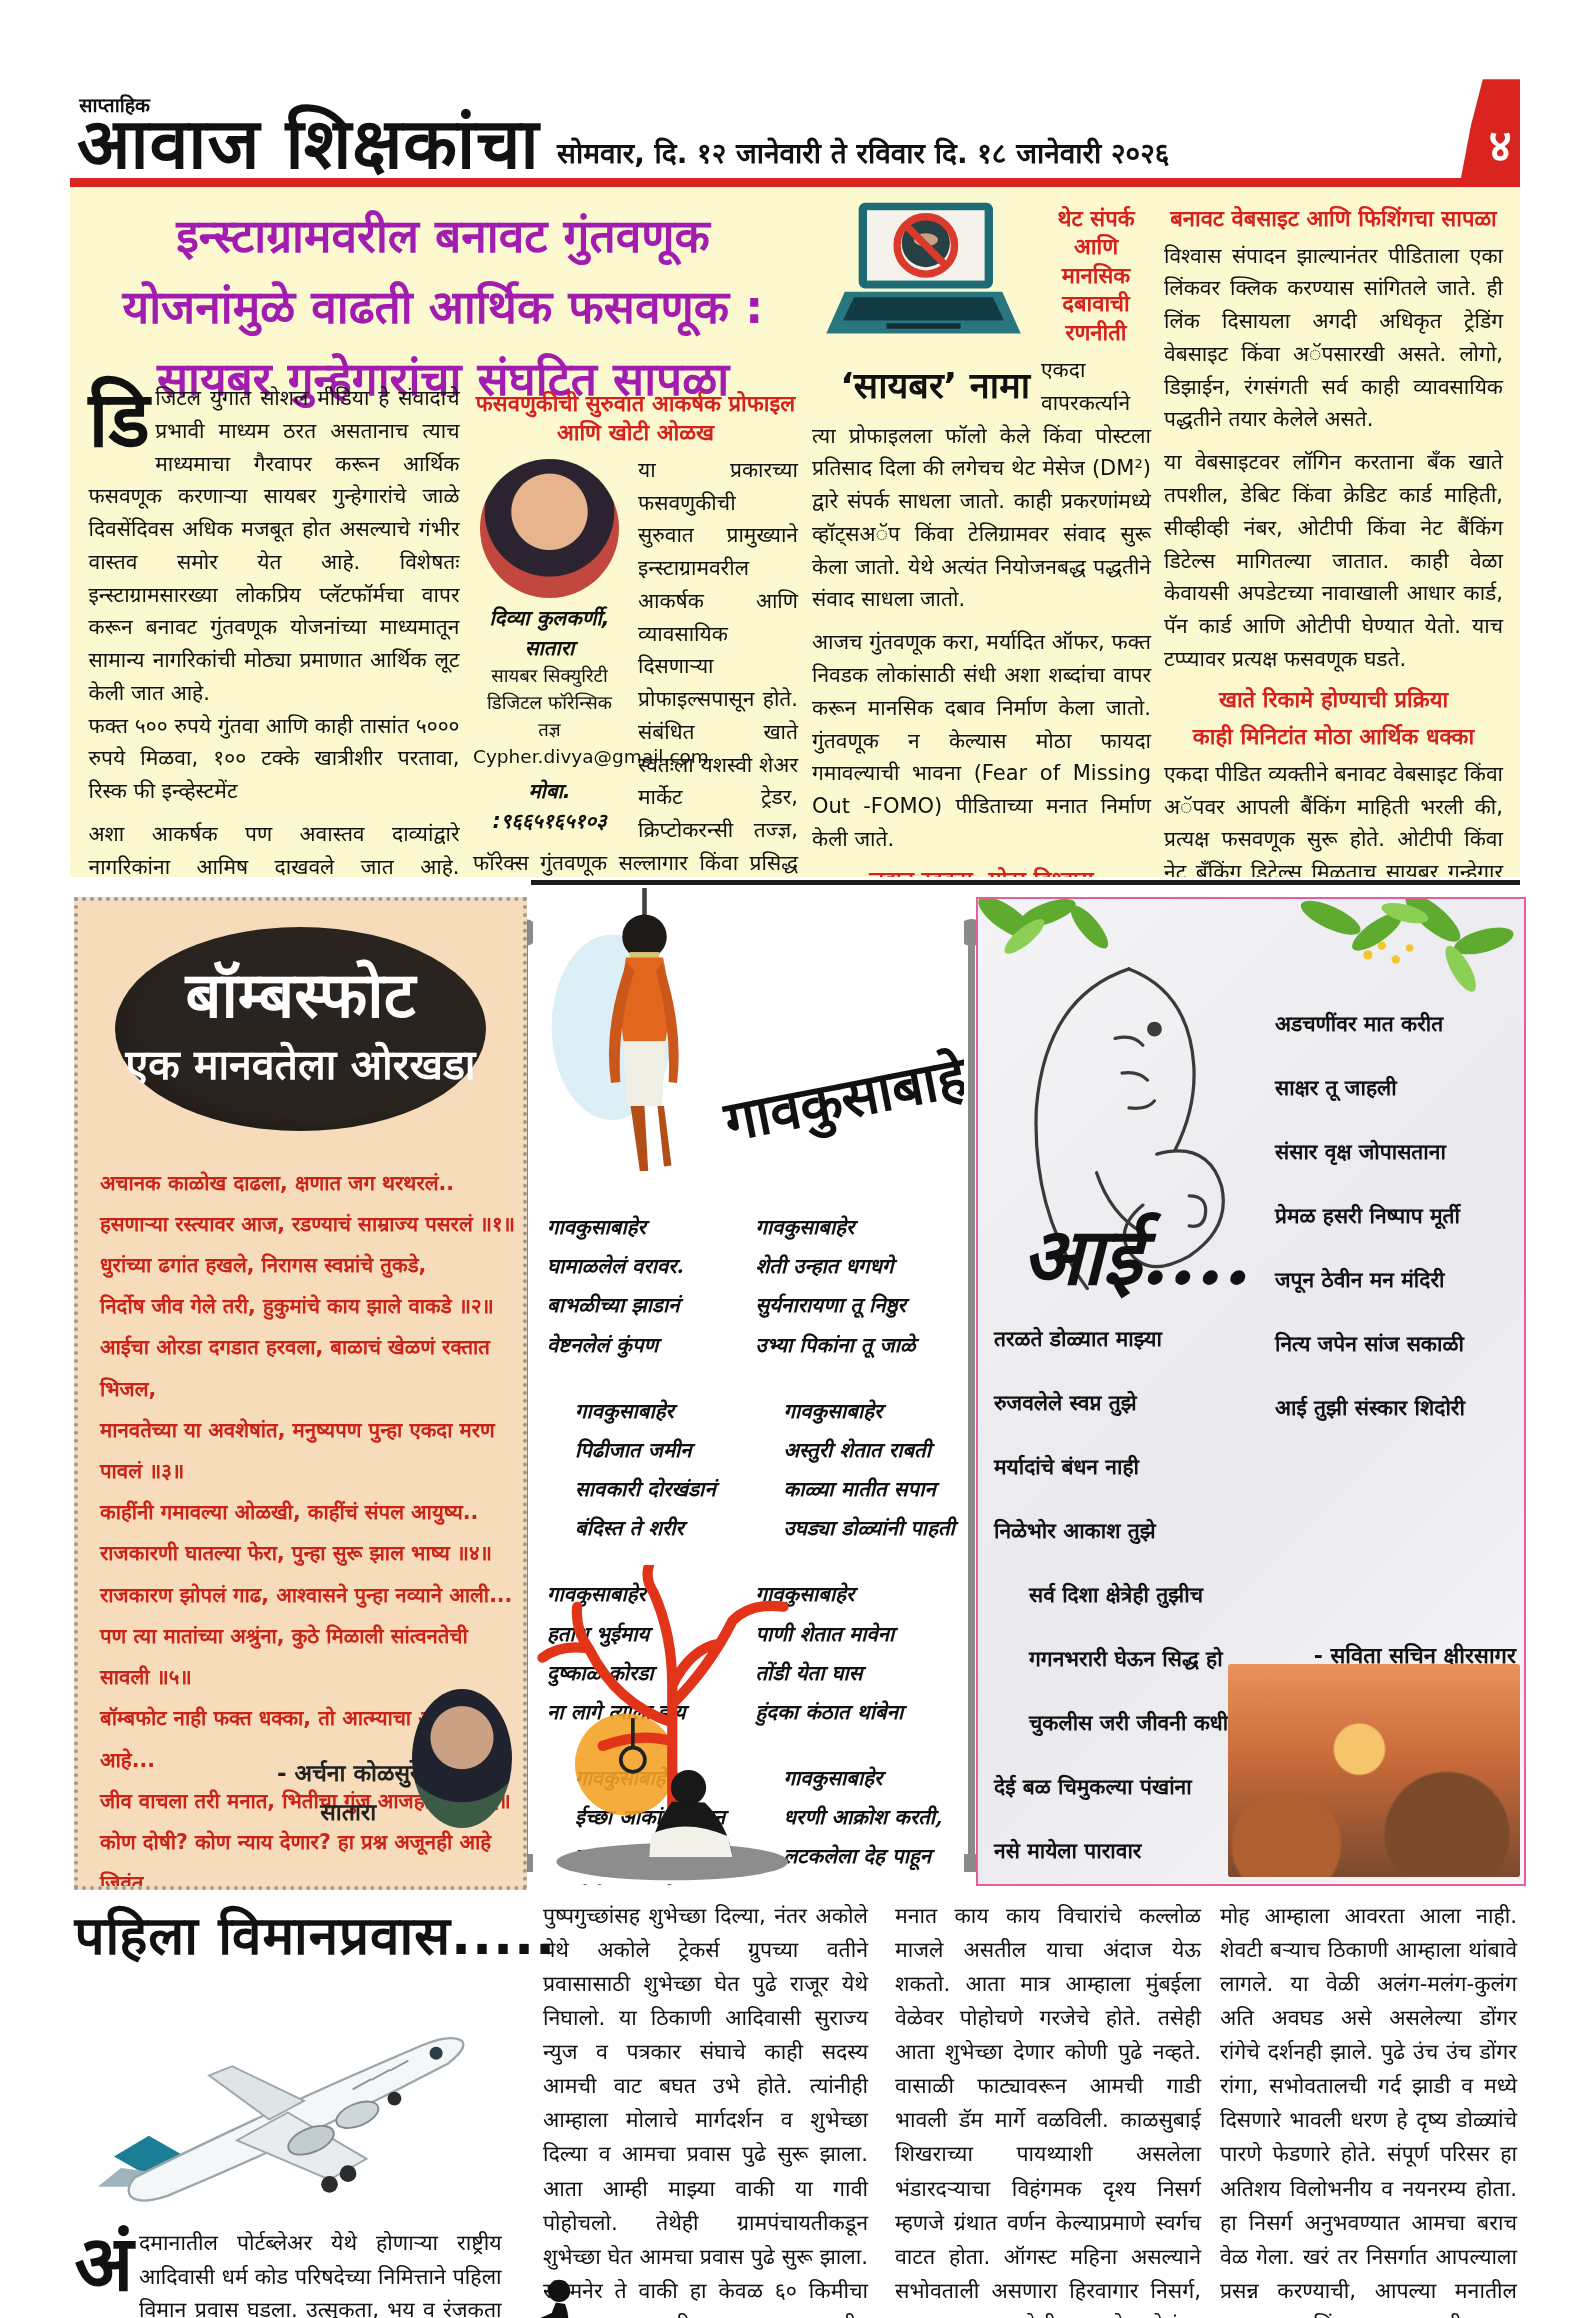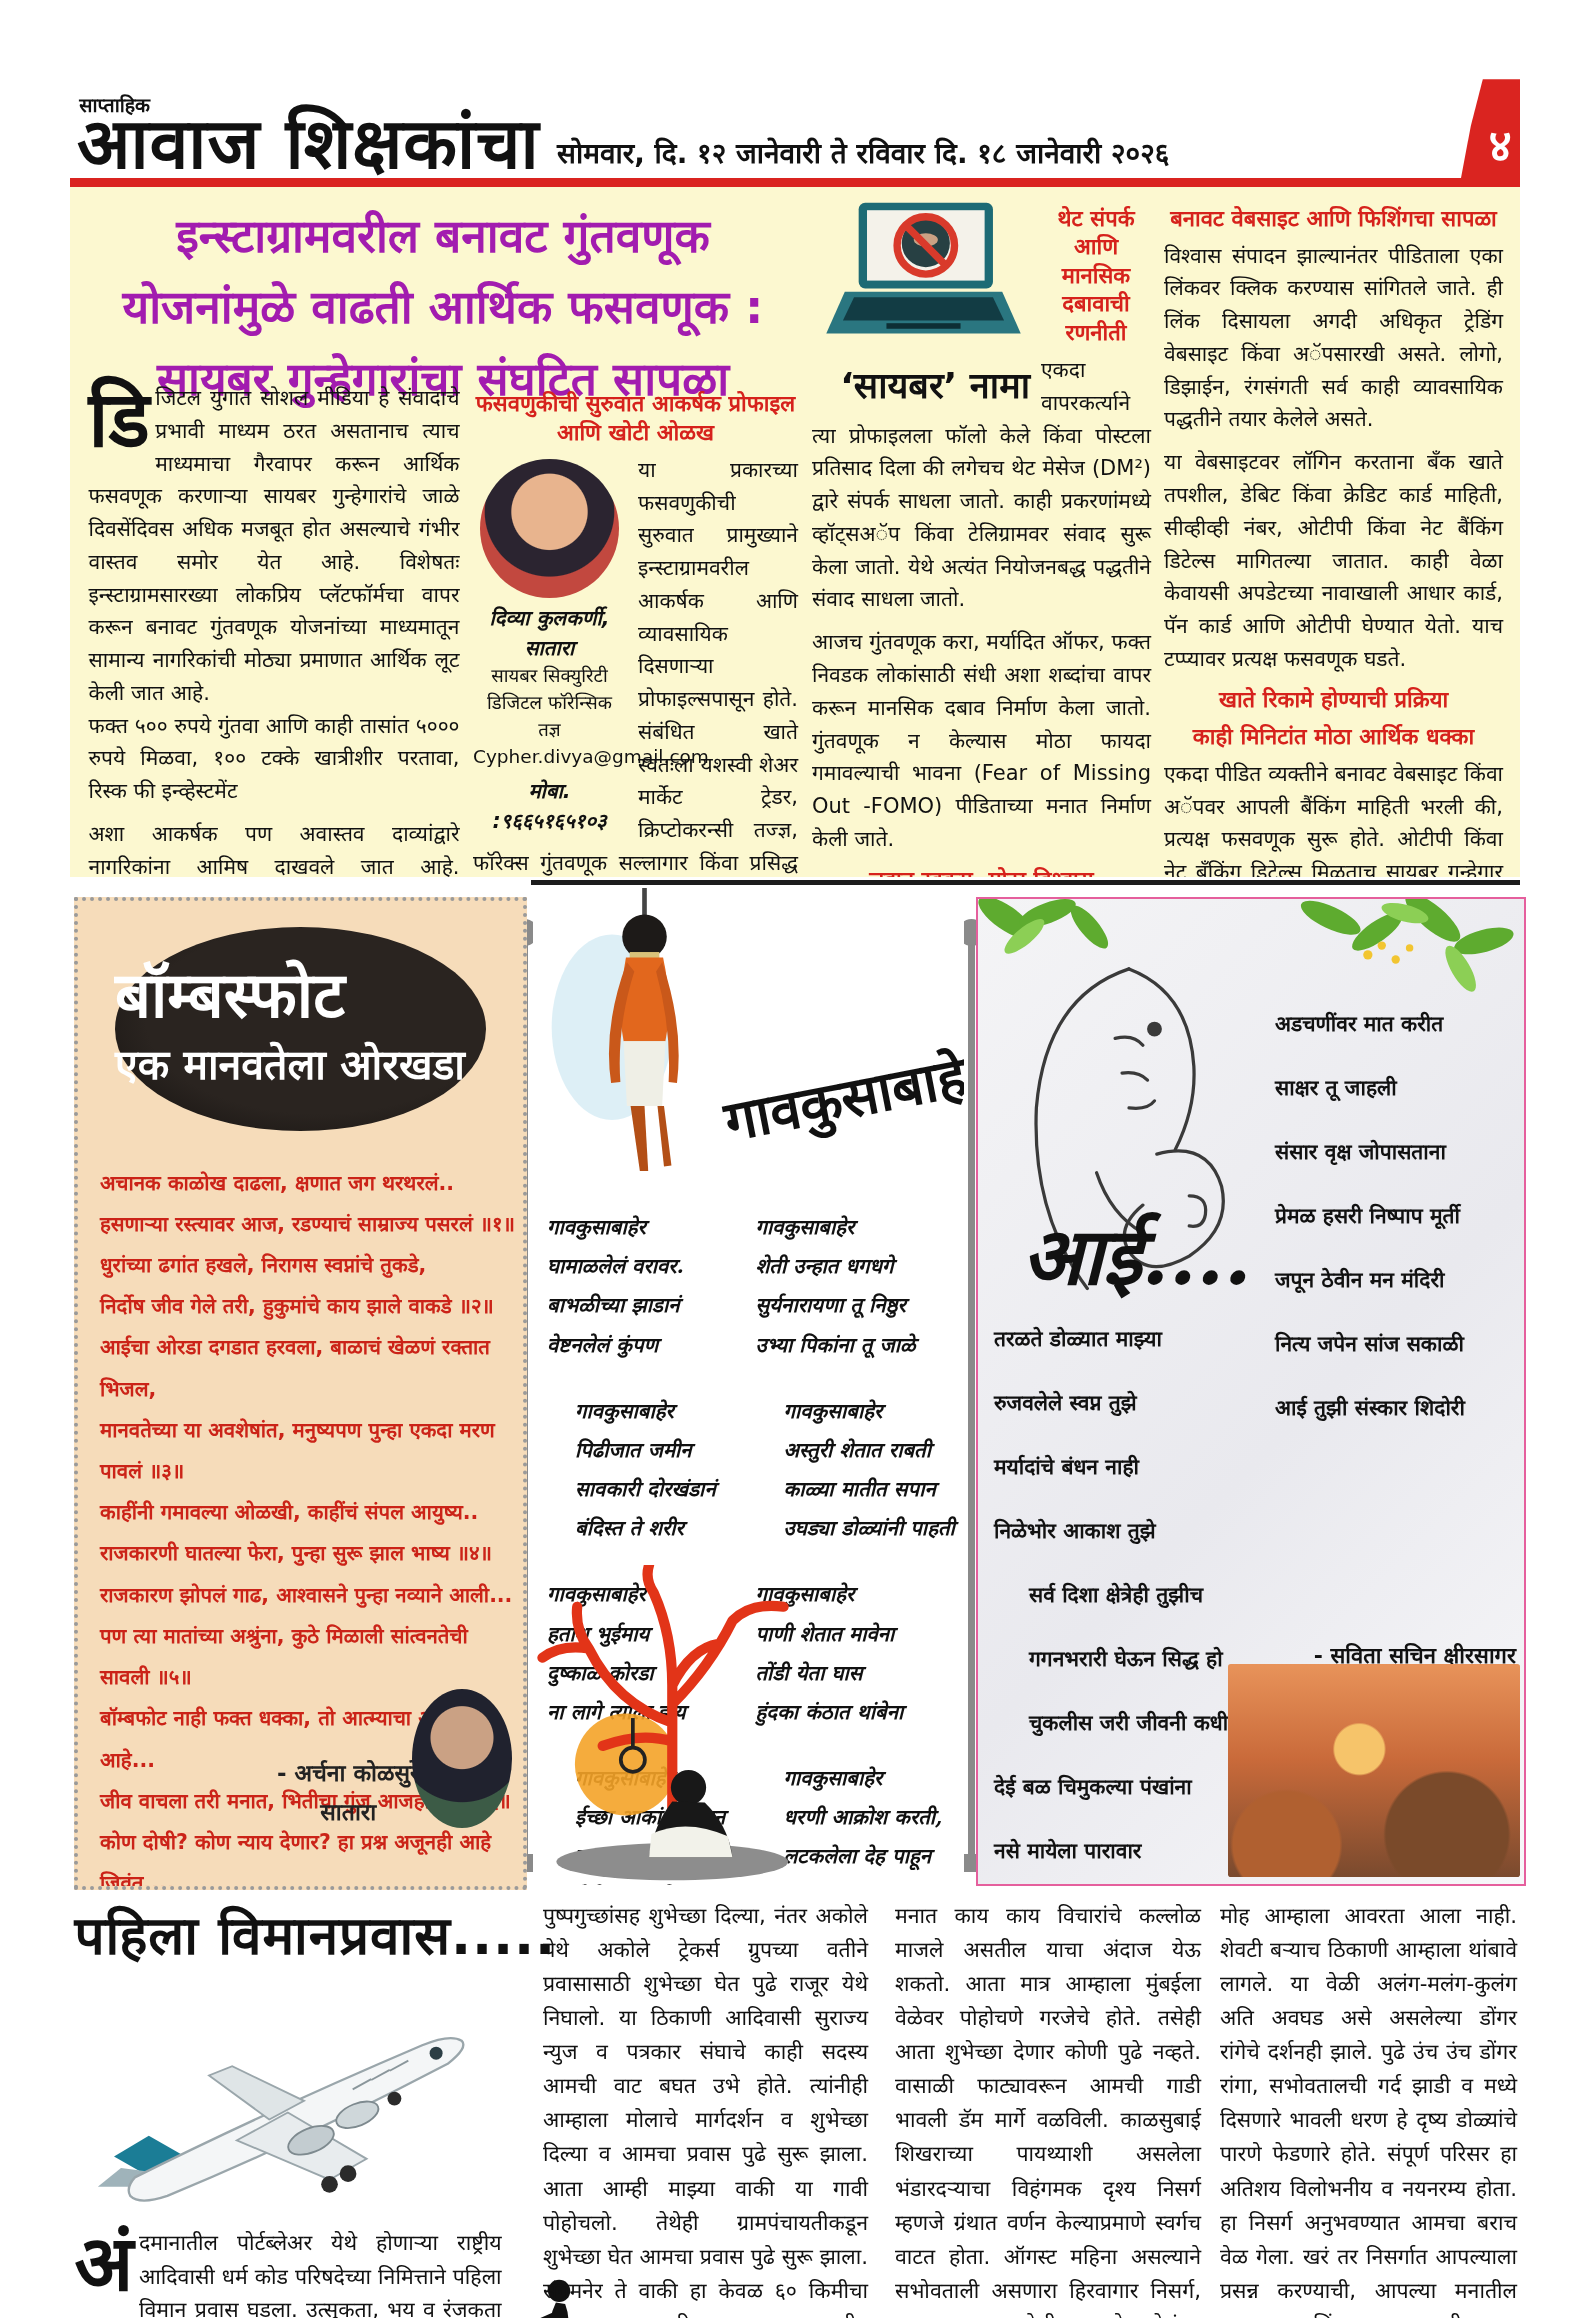--- a/index.html
+++ b/index.html
@@ -38,21 +38,21 @@
   
   #mid-rule{left:531px;top:880px;width:989px;height:4.6px;background:#1c1c1c;position:absolute;}
   .pin{position:absolute;width:6.5px;background:#8a8a8a;}
   .pin::before{content:"";position:absolute;left:-10.2px;top:-3.7px;width:27px;height:27px;border-radius:50%;background:#8a8a8a;}
   .pin::after{content:"";position:absolute;left:-5.6px;bottom:-2.8px;width:17.6px;height:17.6px;background:#8a8a8a;}
   #pinAB{left:521px;top:923px;height:946px;}
   #pinBC{left:968px;top:923px;height:946px;}
 
   
   #panelA{left:74px;top:897px;width:445px;height:985px;background:#f6dcba;border:4.6px dotted #9a9a9a;overflow:hidden;}
-  #bomb-oval{margin:25.5px auto 0 auto;width:371px;height:204px;border-radius:50%;background:radial-gradient(ellipse at 55% 45%,#2a2420 0 60%,#120f0d 100%);color:#fff;}
+  #bomb-oval{margin:25.5px auto 0 auto;width:371px;height:204px;border-radius:50%;background:radial-gradient(ellipse at 55% 45%,#2a2420 0 60%,#120f0d 100%);text-align:center;color:#fff;}
   #bomb-title{font-size:63px;font-weight:bold;padding-top:37px;line-height:1;}
   #bomb-subtitle{font-size:41px;font-weight:bold;line-height:1.25;margin-top:13px;}
   #bomb-lines{margin:32px 0 0 22px;color:#cb2318;font-size:20.4px;line-height:2.02;font-weight:bold;}
   #bomb-author{position:absolute;left:199px;top:853px;font-size:23px;font-weight:bold;color:#222;text-align:center;line-height:1.7;}
   #bomb-photo{position:absolute;left:334px;top:788px;width:100px;height:139px;border-radius:50%;background:radial-gradient(circle at 50% 35%,#caa184 0 30%,#20222e 31% 62%,#3c5b46 63% 100%);}
 
   
   #panelB{left:533px;top:888px;width:431px;height:997px;background:#fff;overflow:hidden;}
   #gavkus-title{position:absolute;left:185px;top:195px;font-size:55px;font-weight:bold;transform:rotate(-11deg);transform-origin:left top;}
   #gavkus-cols{position:absolute;left:14px;top:320px;width:413px;display:flex;gap:4px;}

